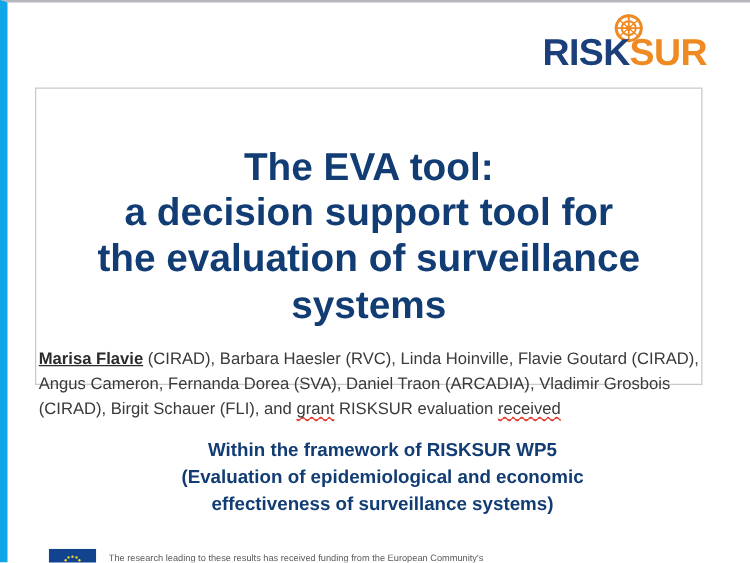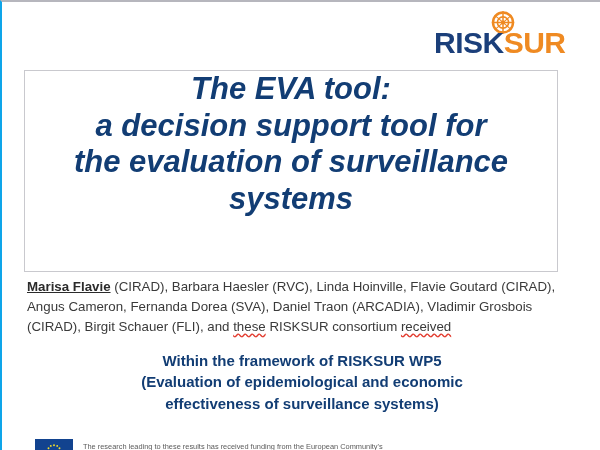--- a/index.html
+++ b/index.html
@@ -12,21 +12,21 @@
     background: #ffffff;
     font-family: "Liberation Sans", sans-serif;
     overflow: hidden;
   }
   .slide {
     position: relative;
     width: 600px;
     height: 450px;
     background: #ffffff;
     box-sizing: border-box;
-    border-left: 2px solid #0ea5e9;
+    border-left: 6px solid #0ea5e9;
     border-top: 2px solid #b6b6bd;
   }
 
   
   .logo-wrap {
     position: absolute;
     top: 8px;
     right: 26px;
     width: 140px;
     height: 52px;
@@ -51,28 +51,27 @@
   }
   .logo-risk { color: #1b3f7a; }
   .logo-sur  { color: #ef8a22; }
 
   
   .title-box {
     position: absolute;
     left: 22px;
     top: 68px;
     width: 534px;
-    height: 202px;
+    height: 238px;
     border: 1px solid #c9c9ce;
     box-sizing: border-box;
     background: #ffffff;
     display: flex;
-    align-items: flex-start;
+    align-items: center;
     justify-content: center;
-    font-style: italic;
   }
   .title-text {
     font-family: "Liberation Sans", sans-serif;
     font-weight: bold;
     font-size: 31px;
     line-height: 1.18;
     color: #123d74;
     text-align: center;
     padding: 0 6px;
     white-space: pre-line;
@@ -157,21 +156,21 @@
     <span class="logo-text"><span class="logo-risk">RISK</span><span class="logo-sur">SUR</span></span>
   </div>
 
   <div class="title-box">
     <div class="title-text">The EVA tool:
 a decision support tool for
 the evaluation of surveillance
 systems</div>
   </div>
 
-  <div class="authors"><span class="lead-author">Marisa Flavie</span><span> (CIRAD), Barbara Haesler (RVC), Linda Hoinville, Flavie Goutard (CIRAD), Angus Cameron, Fernanda Dorea (SVA), Daniel Traon (ARCADIA), Vladimir Grosbois (CIRAD), Birgit Schauer (FLI), and </span><span class="spellerr">these</span><span> RISKSUR consortium </span><span class="spellerr">received</span></div>
+  <div class="authors"><span class="lead-author">Marisa Flavie</span><span> (CIRAD), Barbara Haesler (RVC), Linda Hoinville, Flavie Goutard (CIRAD), Angus Cameron, Fernanda Dorea (SVA), Daniel Traon (ARCADIA), Vladimir Grosbois (CIRAD), Birgit Schauer (FLI), and </span><span class="spellerr">grant</span><span> RISKSUR evaluation </span><span class="spellerr">received</span></div>
 
   <div class="framework">Within the framework of RISKSUR WP5
 (Evaluation of epidemiological and economic
 effectiveness of surveillance systems)</div>
 
   <div class="footer">
     <span class="eu-flag">
       <svg viewBox="0 0 38 25" width="38" height="25" aria-hidden="true">
         <rect x="0" y="0" width="38" height="25" fill="#12438f"></rect>
         <g fill="#f5df27">

